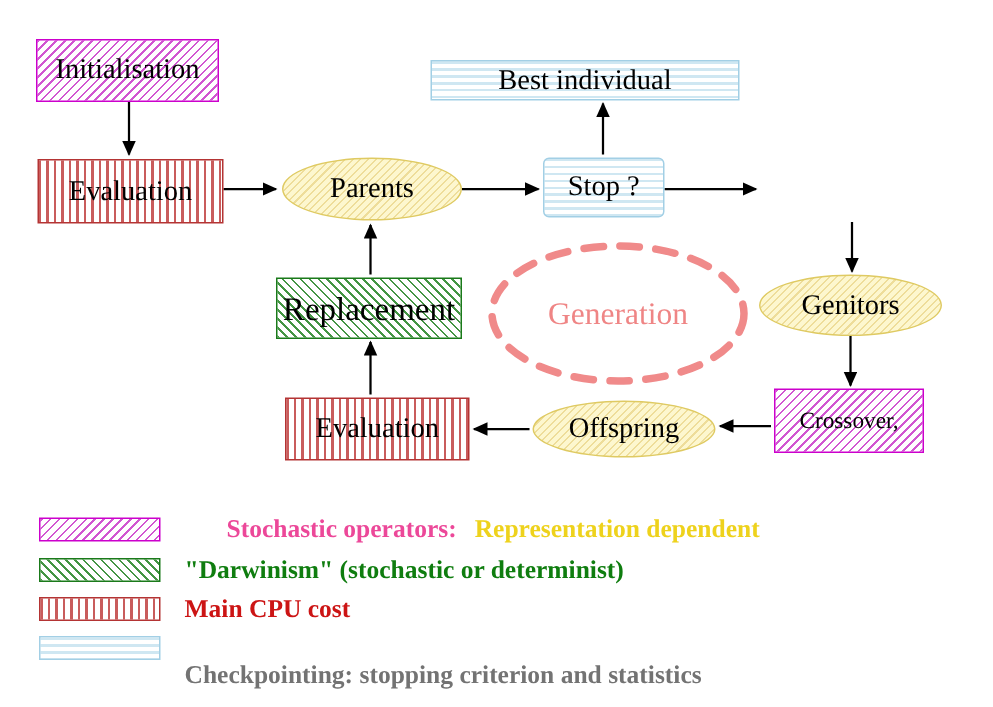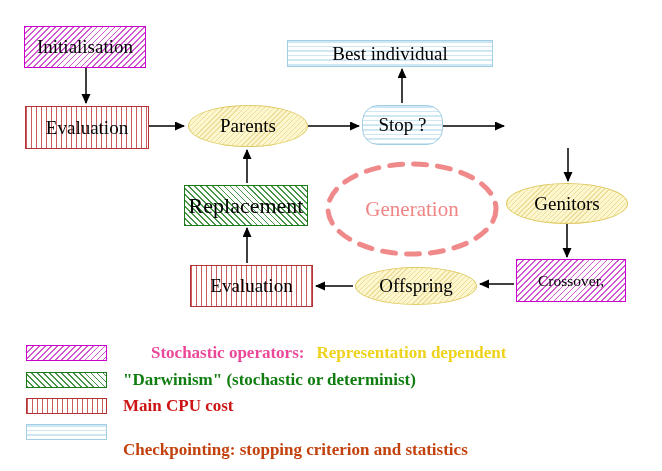--- a/index.html
+++ b/index.html
@@ -22,40 +22,40 @@
     background:repeating-linear-gradient(45deg,#449544 0,#449544 1.2px,#ffffff 1.2px,#ffffff 4.2px);
   }
   .stripe-red{
     border:1.6px solid #b43434;
     background:repeating-linear-gradient(90deg,#c95c5c 0,#c95c5c 1.4px,#ffffff 1.4px,#ffffff 5px);
   }
   .stripe-cyan{
     border:1.4px solid #a2cfe5;
     background:repeating-linear-gradient(180deg,#cfe7f2 0,#cfe7f2 1.6px,#ffffff 1.6px,#ffffff 4.6px);
   }
-  .rounded{border-radius:16px;}
+  .rounded{border-radius:4px;}
   .ellipse{
     border-radius:50%;
     border:1.6px solid #dfca62;
     background:repeating-linear-gradient(135deg,#eedd9a 0,#eedd9a 1px,#fdf7cf 1px,#fdf7cf 3.6px);
   }
   .generation-label{
     position:absolute;z-index:2;color:#ef8585;font-size:21px;text-align:center;white-space:nowrap;
   }
   .two-line{font-size:15.5px;line-height:1.25;}
   .legend-row{
     position:absolute;z-index:2;left:26px;display:flex;align-items:center;height:20px;
     font-size:17px;font-weight:bold;white-space:nowrap;
   }
   .swatch{width:81px;height:16px;box-sizing:border-box;flex:0 0 auto;margin-right:16px;}
   .lg-magenta{color:#ec4899;margin-left:28px;}
   .lg-yellow{color:#eed21c;margin-left:12px;}
   .lg-green{color:#0f7d0f;}
   .lg-red{color:#cc1414;}
-  .lg-cyan{color:#c2410c;margin-top:36px;}
+  .lg-cyan{color:#737373;margin-top:36px;}
 </style>
 </head>
 <body>
 
 <div class="stage">
 
   <svg class="wires" width="662" height="340" viewBox="0 0 662 340">
     <defs>
       <marker id="arr" markerWidth="11" markerHeight="10" refX="9" refY="4.5" orient="auto" markerUnits="userSpaceOnUse">
         <path d="M0,0 L10,4.5 L0,9 z" fill="#000"></path>
@@ -107,21 +107,21 @@
   </div>
 
   <div class="node stripe-red" style="left:190px;top:265px;width:123px;height:42px;">
     <span>Evaluation</span>
   </div>
 
   <div class="node ellipse" style="left:355px;top:267px;width:122px;height:38px;">
     <span>Offspring</span>
   </div>
 
-  <div class="node hatch-magenta two-line" style="left:516px;top:259px;width:110px;height:43px;">
+  <div class="node hatch-magenta two-line" style="left:516px;top:259px;width:100px;height:43px;">
     <span>
       <span style="display:block;">Crossover,</span>
     </span>
   </div>
 
   <div class="legend-row" style="top:343px;">
     <span class="swatch hatch-magenta"></span>
     <span class="lg-magenta">Stochastic operators:</span>
     <span class="lg-yellow">Representation dependent</span>
   </div>

